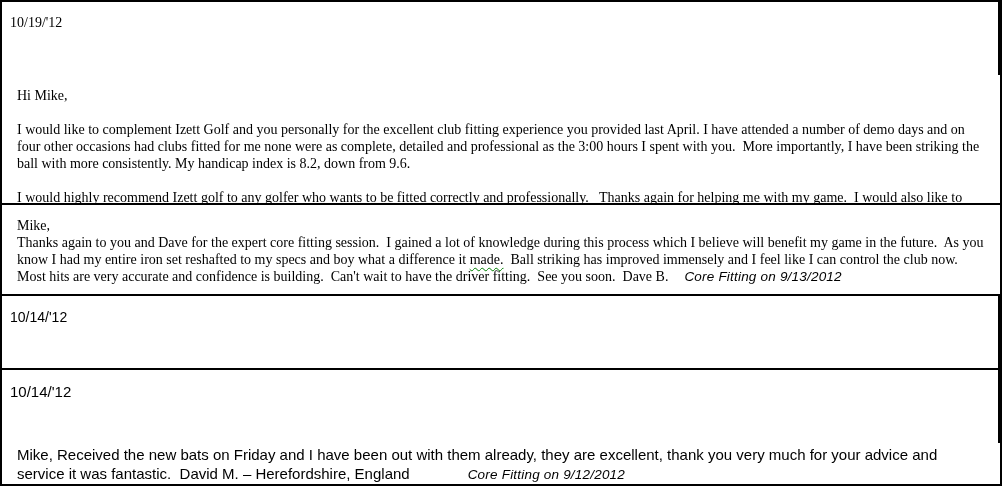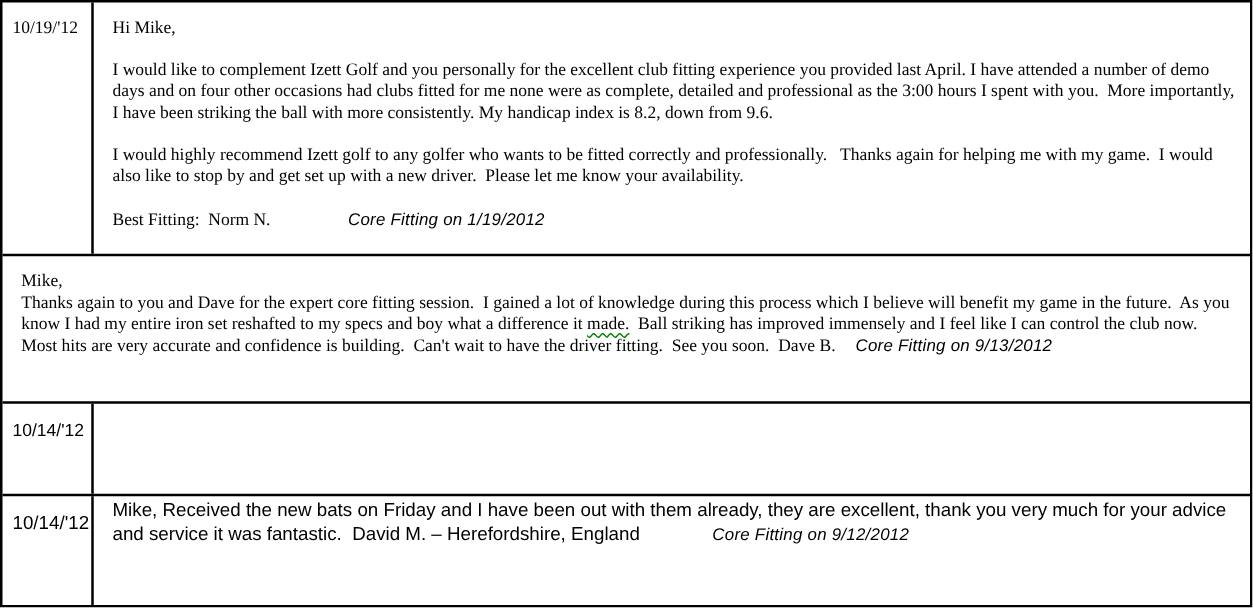--- a/index.html
+++ b/index.html
@@ -1,15 +1,15 @@
 <!DOCTYPE html>
 <html><head>
 <meta charset="utf-8">
 <style>
-  * { margin: 0; padding: 0; box-sizing: border-box; }
+  * { margin: 0; padding: 0; box-sizing: border-box; flex-direction: column; }
   html, body { background: #ffffff; }
   body {
     width: 1002px; height: 486px;
     font-family: "Liberation Serif", serif;
     color: #000000;
   }
   .doc {
     width: 1002px; height: 486px;
     border: 2px solid #000000;
     background: #ffffff;

